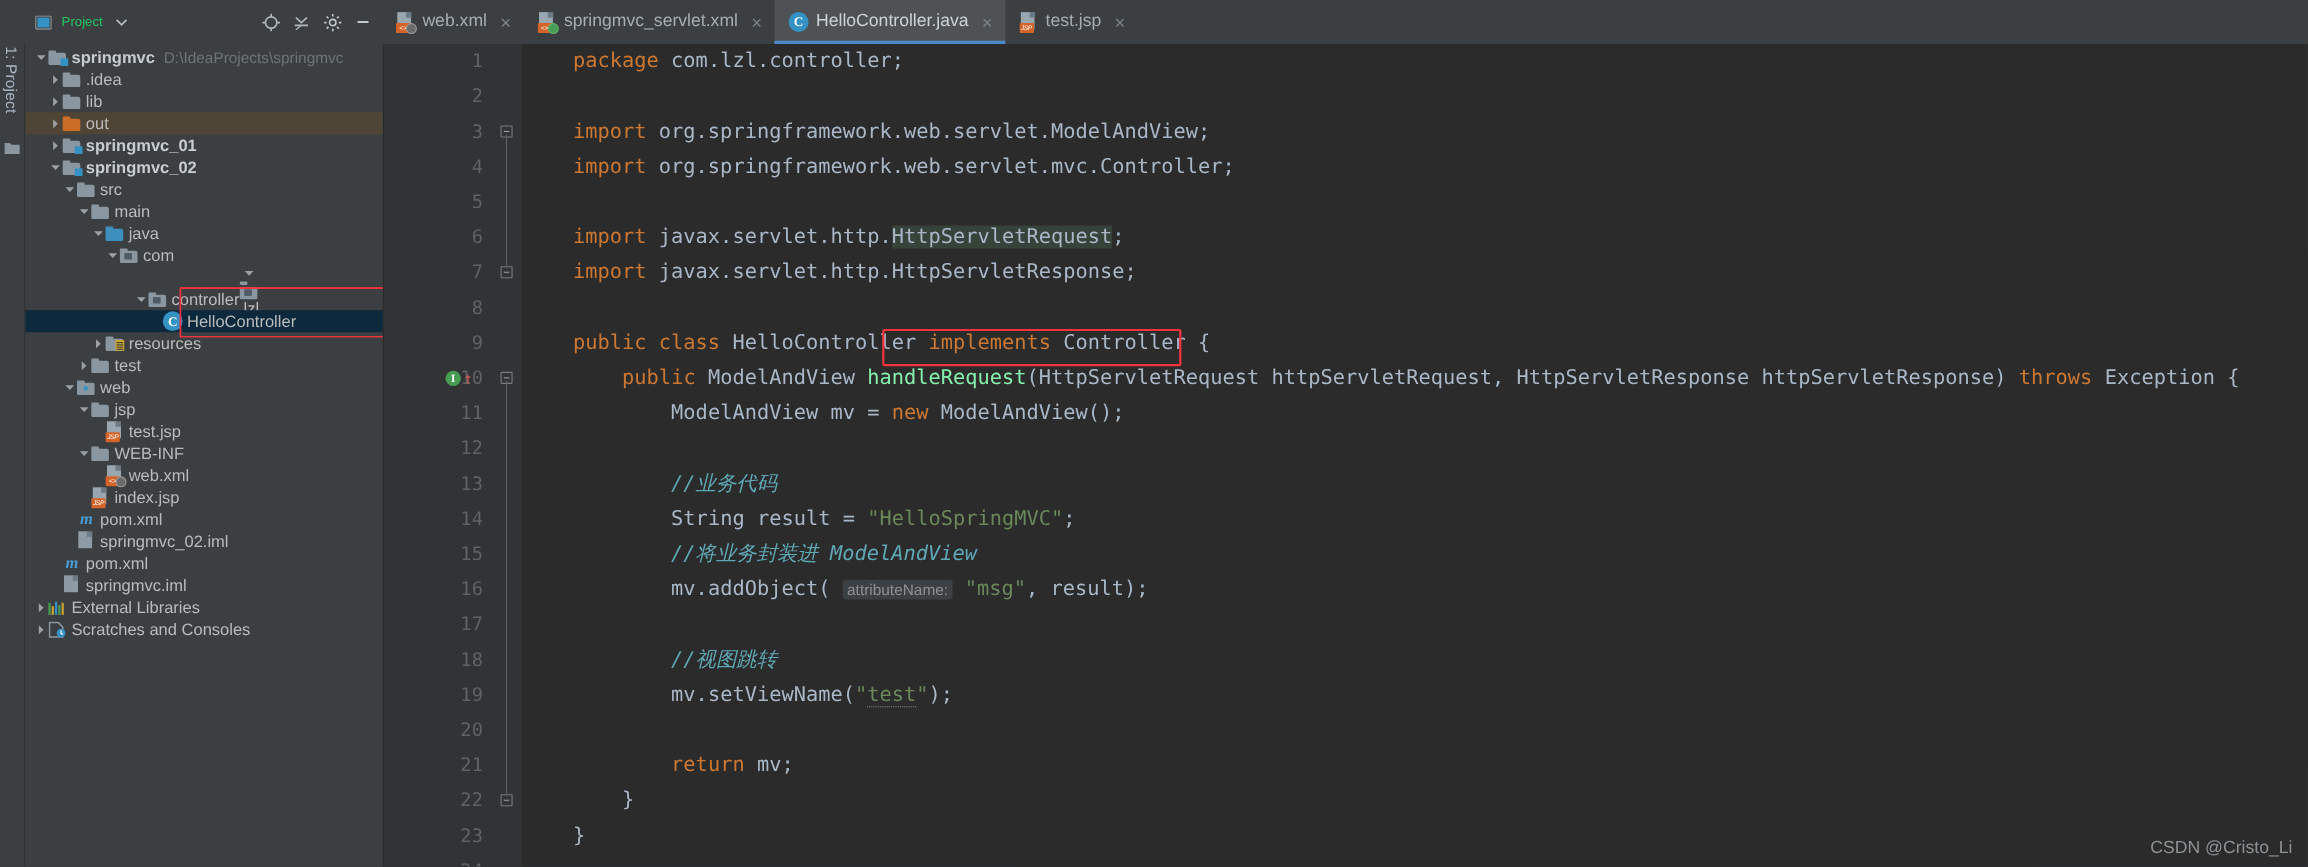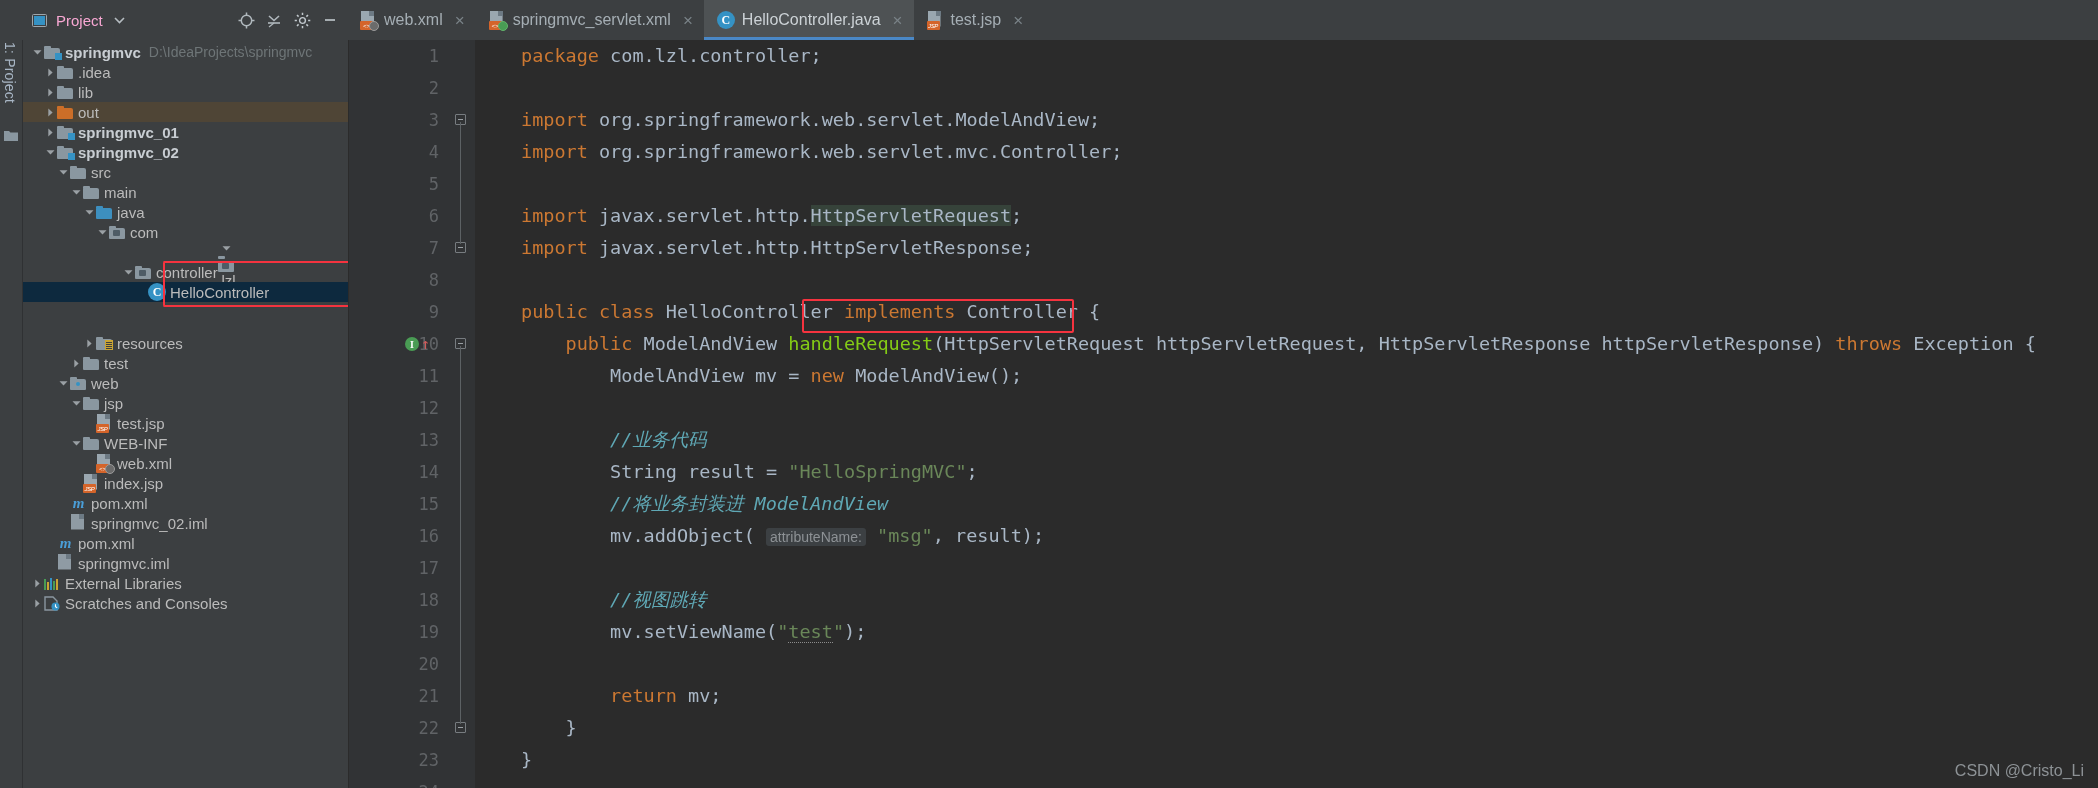--- a/index.html
+++ b/index.html
@@ -12,21 +12,21 @@
 
   
   .toprow{height:40px;display:flex;background:#3c3f41;flex:0 0 40px;}
 
   .tw-strip{width:22px;background:#3c3f41;position:relative;flex:0 0 22px;}
 
   .pw-header{
     width:325px;flex:0 0 325px;background:#3c3f41;display:flex;align-items:center;
     padding:0 6px;box-sizing:border-box;gap:6px;
   }
-  .pw-title{color:#f9a8d4;font-size:15px;white-space:nowrap;}
+  .pw-title{color:#22c55e;font-size:12px;white-space:nowrap;}
   .pw-header .spacer{flex:1;}
   .ico{width:22px;height:22px;display:inline-flex;align-items:center;justify-content:center;color:#9ea7ad;}
   .ico svg{display:block;}
 
   .tabs{flex:1;display:flex;align-items:flex-end;background:#3c3f41;overflow:hidden;}
   .tab{
     height:40px;display:flex;align-items:center;gap:7px;padding:0 11px 0 13px;
     box-sizing:border-box;color:#a5aeb4;font-size:16px;white-space:nowrap;cursor:default;
     position:relative;
   }
@@ -134,21 +134,21 @@
     padding-left:10px;
     box-sizing:border-box;
   }
   .cl{height:32px;line-height:32px;white-space:pre;color:#a9b7c6;margin-left:36px;}
 
   .k{color:#cc7832;}
   .t{color:#a9b7c6;}           
   .cls{color:#a9b7c6;}
   .str{color:#6a8759;}
   .cmt2{color:#5fa8b5;font-style:italic;}
-  .mth{color:#84cc16;}
+  .mth{color:#86efac;}
   .hl-green{background:#36433a;}
   .param-hint{
     background:#3c4043;color:#8d9195;font-size:14px;
     font-family:"Liberation Sans",sans-serif;border-radius:3px;padding:1px 4px;
   }
   .underline-wave{border-bottom:1px dotted #8c8c8c;}
 
   .gut-icons{position:absolute;left:56px;width:40px;height:32px;display:flex;align-items:center;gap:2px;}
   .impl-ico{width:14px;height:14px;border-radius:50%;background:#499c54;color:#fff;font-size:10px;
     display:flex;align-items:center;justify-content:center;font-weight:bold;font-family:"Liberation Serif",serif;}
@@ -412,21 +412,21 @@
               <i class="b"></i>
               <i class="pkg"></i>
             </span>
             <span class="ntext">controller</span>
           </div>
           <div class="node selected" style="padding-left: 112px;">
             <span class="arrow"></span>
             <span class="ci">C</span>
             <span class="ntext">HelloController</span>
           </div>
-          <div class="node" style="padding-left: 60px; margin-top: 31px;">
+          <div class="node" style="padding-left: 60px;">
             <span class="arrow">
               <svg width="7" height="9" viewBox="0 0 7 9">
                 <path d="M1.3 0.5 L5.6 4.5 L1.3 8.5" fill="#9aa0a4"></path>
               </svg>
             </span>
             <span class="fldr">
               <i class="t"></i>
               <i class="b"></i>
               <i class="res">
                 <i style="bottom:7px"></i>

